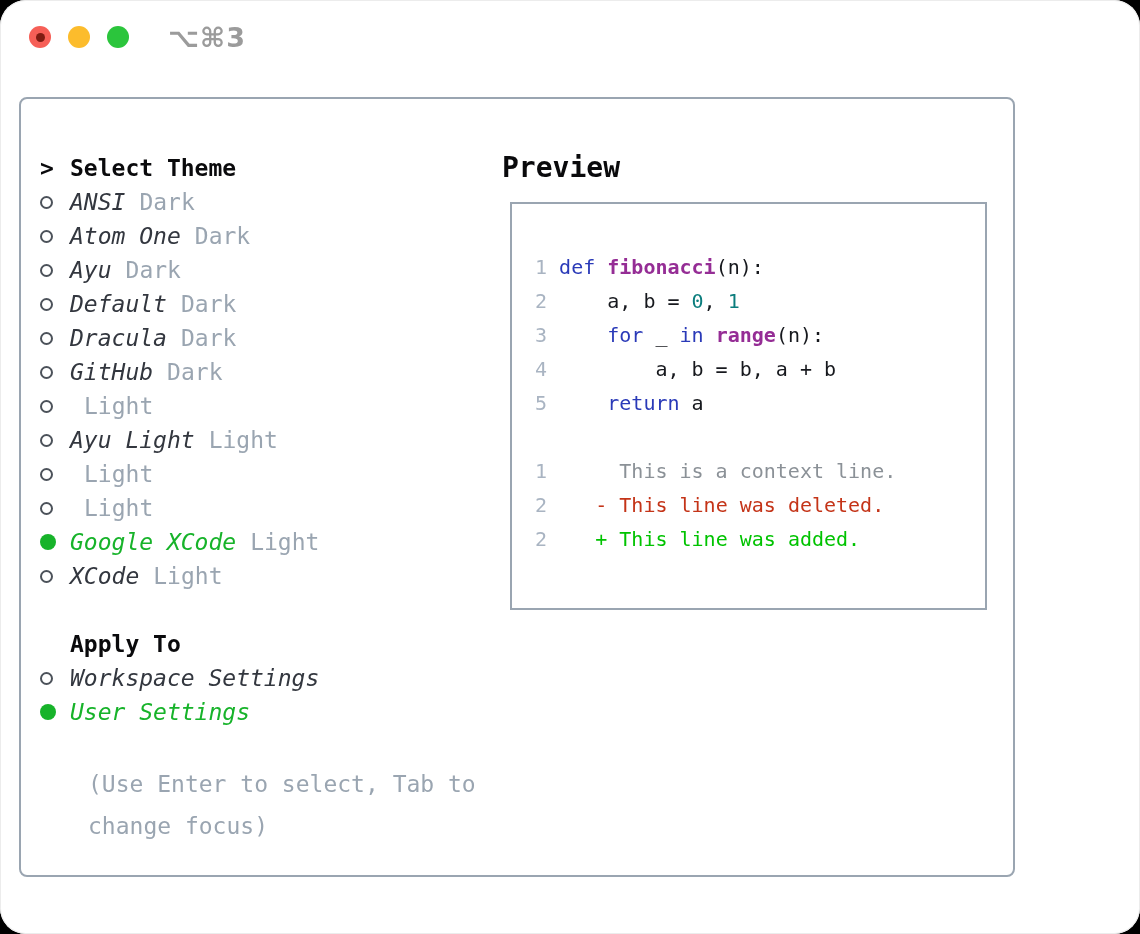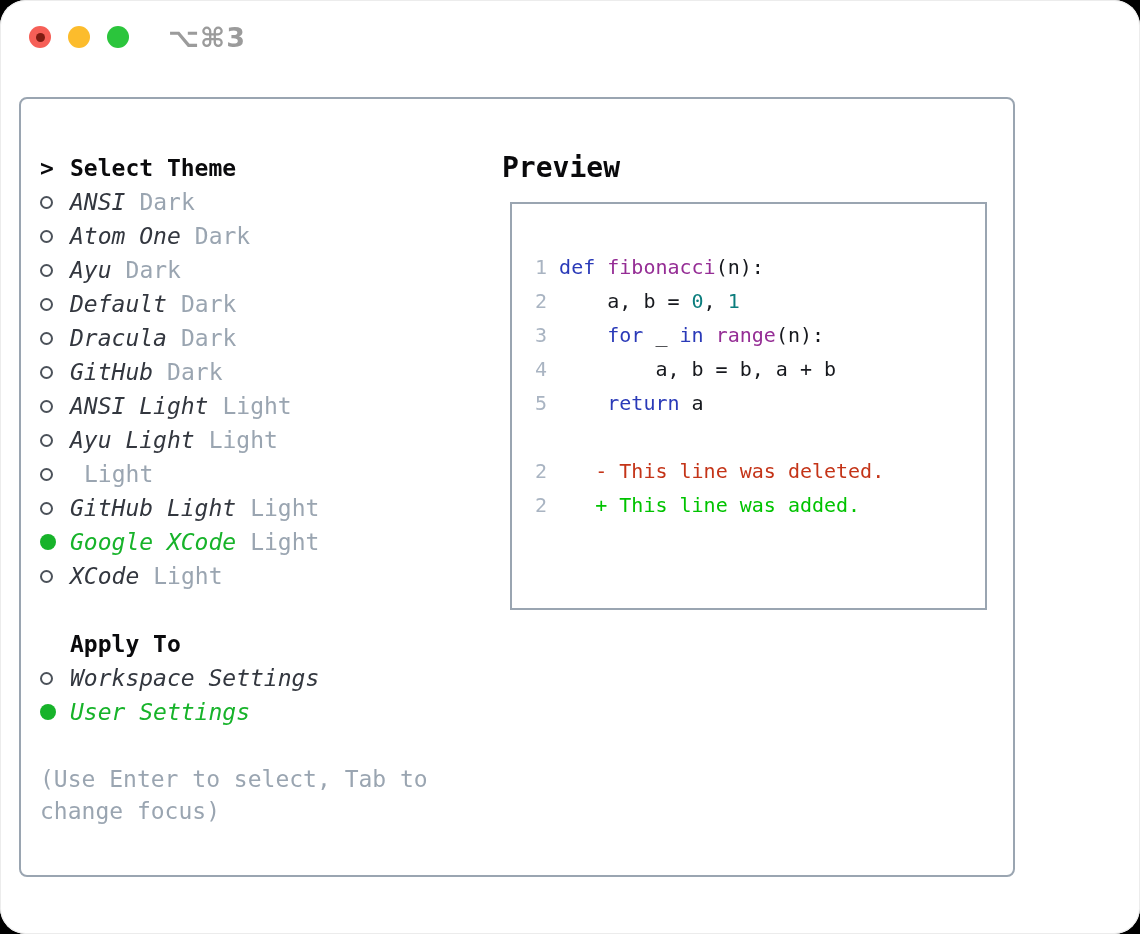--- a/index.html
+++ b/index.html
@@ -37,33 +37,33 @@
   .row{display:flex;align-items:center;height:34px;}
   .icon-slot{width:30px;display:flex;align-items:center;flex:0 0 30px;}
   .cursor{font-weight:700;color:var(--heading-black);}
   .heading{font-weight:700;color:var(--heading-black);}
   .radio{width:13px;height:13px;border:2px solid #4c525a;border-radius:50%;box-sizing:border-box;}
   .radio.selected{width:16px;height:16px;border:none;background:var(--accent-green);}
   .theme-name{color:var(--text-dark);font-style:italic;}
   .theme-name.selected{color:var(--accent-green);}
   .theme-variant{color:var(--muted-gray);margin-left:14px;}
   .spacer{height:34px;}
-  .hint{color:var(--muted-gray);width:455px;line-height:32px;}
+  .hint{color:var(--muted-gray);width:455px;line-height:42px;margin-left:48px;}
   
   .preview-title{position:absolute;left:481px;top:52px;height:34px;line-height:34px;font-size:28px;font-weight:700;color:var(--heading-black);}
   .preview-box{
     position:absolute;left:489px;top:103px;width:473px;height:404px;
     border:2px solid var(--panel-border);background:#fff;
   }
   .preview-code{position:absolute;left:23px;top:46px;font-size:20px;line-height:34px;}
   .code-line{white-space:pre;height:34px;}
   .tok.lineno{color:var(--line-number);}
   .tok.plain{color:var(--code-plain);}
   .tok.kw{color:var(--keyword-blue);}
-  .tok.fn{color:var(--function-purple);}
+  .tok.fn{color:var(--function-purple);font-weight:bold;}
   .tok.num{color:var(--number-teal);}
   .tok.ctx{color:var(--context-gray);}
   .tok.del{color:var(--diff-removed);}
   .tok.add{color:var(--diff-added);}
 </style>
 </head>
 <body>
 
 <div class="window">
 
@@ -123,41 +123,39 @@
             <span class="icon-slot">
               <span class="radio"></span>
             </span>
             <span class="theme-name">GitHub</span>
             <span class="theme-variant">Dark</span>
           </div>
           <div class="row">
             <span class="icon-slot">
               <span class="radio"></span>
             </span>
-            <span class="theme-name">ANSI Light</span>
             <span class="theme-variant">Light</span>
           </div>
           <div class="row">
             <span class="icon-slot">
               <span class="radio"></span>
             </span>
             <span class="theme-name">Ayu Light</span>
             <span class="theme-variant">Light</span>
           </div>
           <div class="row">
             <span class="icon-slot">
               <span class="radio"></span>
             </span>
             <span class="theme-variant">Light</span>
           </div>
           <div class="row">
             <span class="icon-slot">
               <span class="radio"></span>
             </span>
-            <span class="theme-name">GitHub Light</span>
             <span class="theme-variant">Light</span>
           </div>
           <div class="row">
             <span class="icon-slot">
               <span class="radio selected"></span>
             </span>
             <span class="theme-name selected">Google XCode</span>
             <span class="theme-variant">Light</span>
           </div>
           <div class="row">
@@ -198,19 +196,20 @@
     <div class="preview-title">Preview</div>
 
     <div class="preview-box">
       <div class="preview-code" id="preview-code">
           <div class="code-line"><span class="tok lineno">1</span><span class="tok plain"> </span><span class="tok kw">def</span><span class="tok plain"> </span><span class="tok fn">fibonacci</span><span class="tok plain">(n):</span></div>
           <div class="code-line"><span class="tok lineno">2</span><span class="tok plain">     a, b = </span><span class="tok num">0</span><span class="tok plain">, </span><span class="tok num">1</span></div>
           <div class="code-line"><span class="tok lineno">3</span><span class="tok plain">     </span><span class="tok kw">for</span><span class="tok plain"> _ </span><span class="tok kw">in</span><span class="tok plain"> </span><span class="tok fn">range</span><span class="tok plain">(n):</span></div>
           <div class="code-line"><span class="tok lineno">4</span><span class="tok plain">         a, b = b, a + b</span></div>
           <div class="code-line"><span class="tok lineno">5</span><span class="tok plain">     </span><span class="tok kw">return</span><span class="tok plain"> a</span></div>
           <div class="code-line"><span class="tok lineno"></span></div>
+          <div class="code-line"><span class="tok lineno">1</span><span class="tok ctx">      This is a context line.</span></div>
           <div class="code-line"><span class="tok lineno">2</span><span class="tok plain">    </span><span class="tok del">- This line was deleted.</span></div>
           <div class="code-line"><span class="tok lineno">2</span><span class="tok plain">    </span><span class="tok add">+ This line was added.</span></div>
         </div>
     </div>
 
   </div>
 </div>
 
 </body></html>

